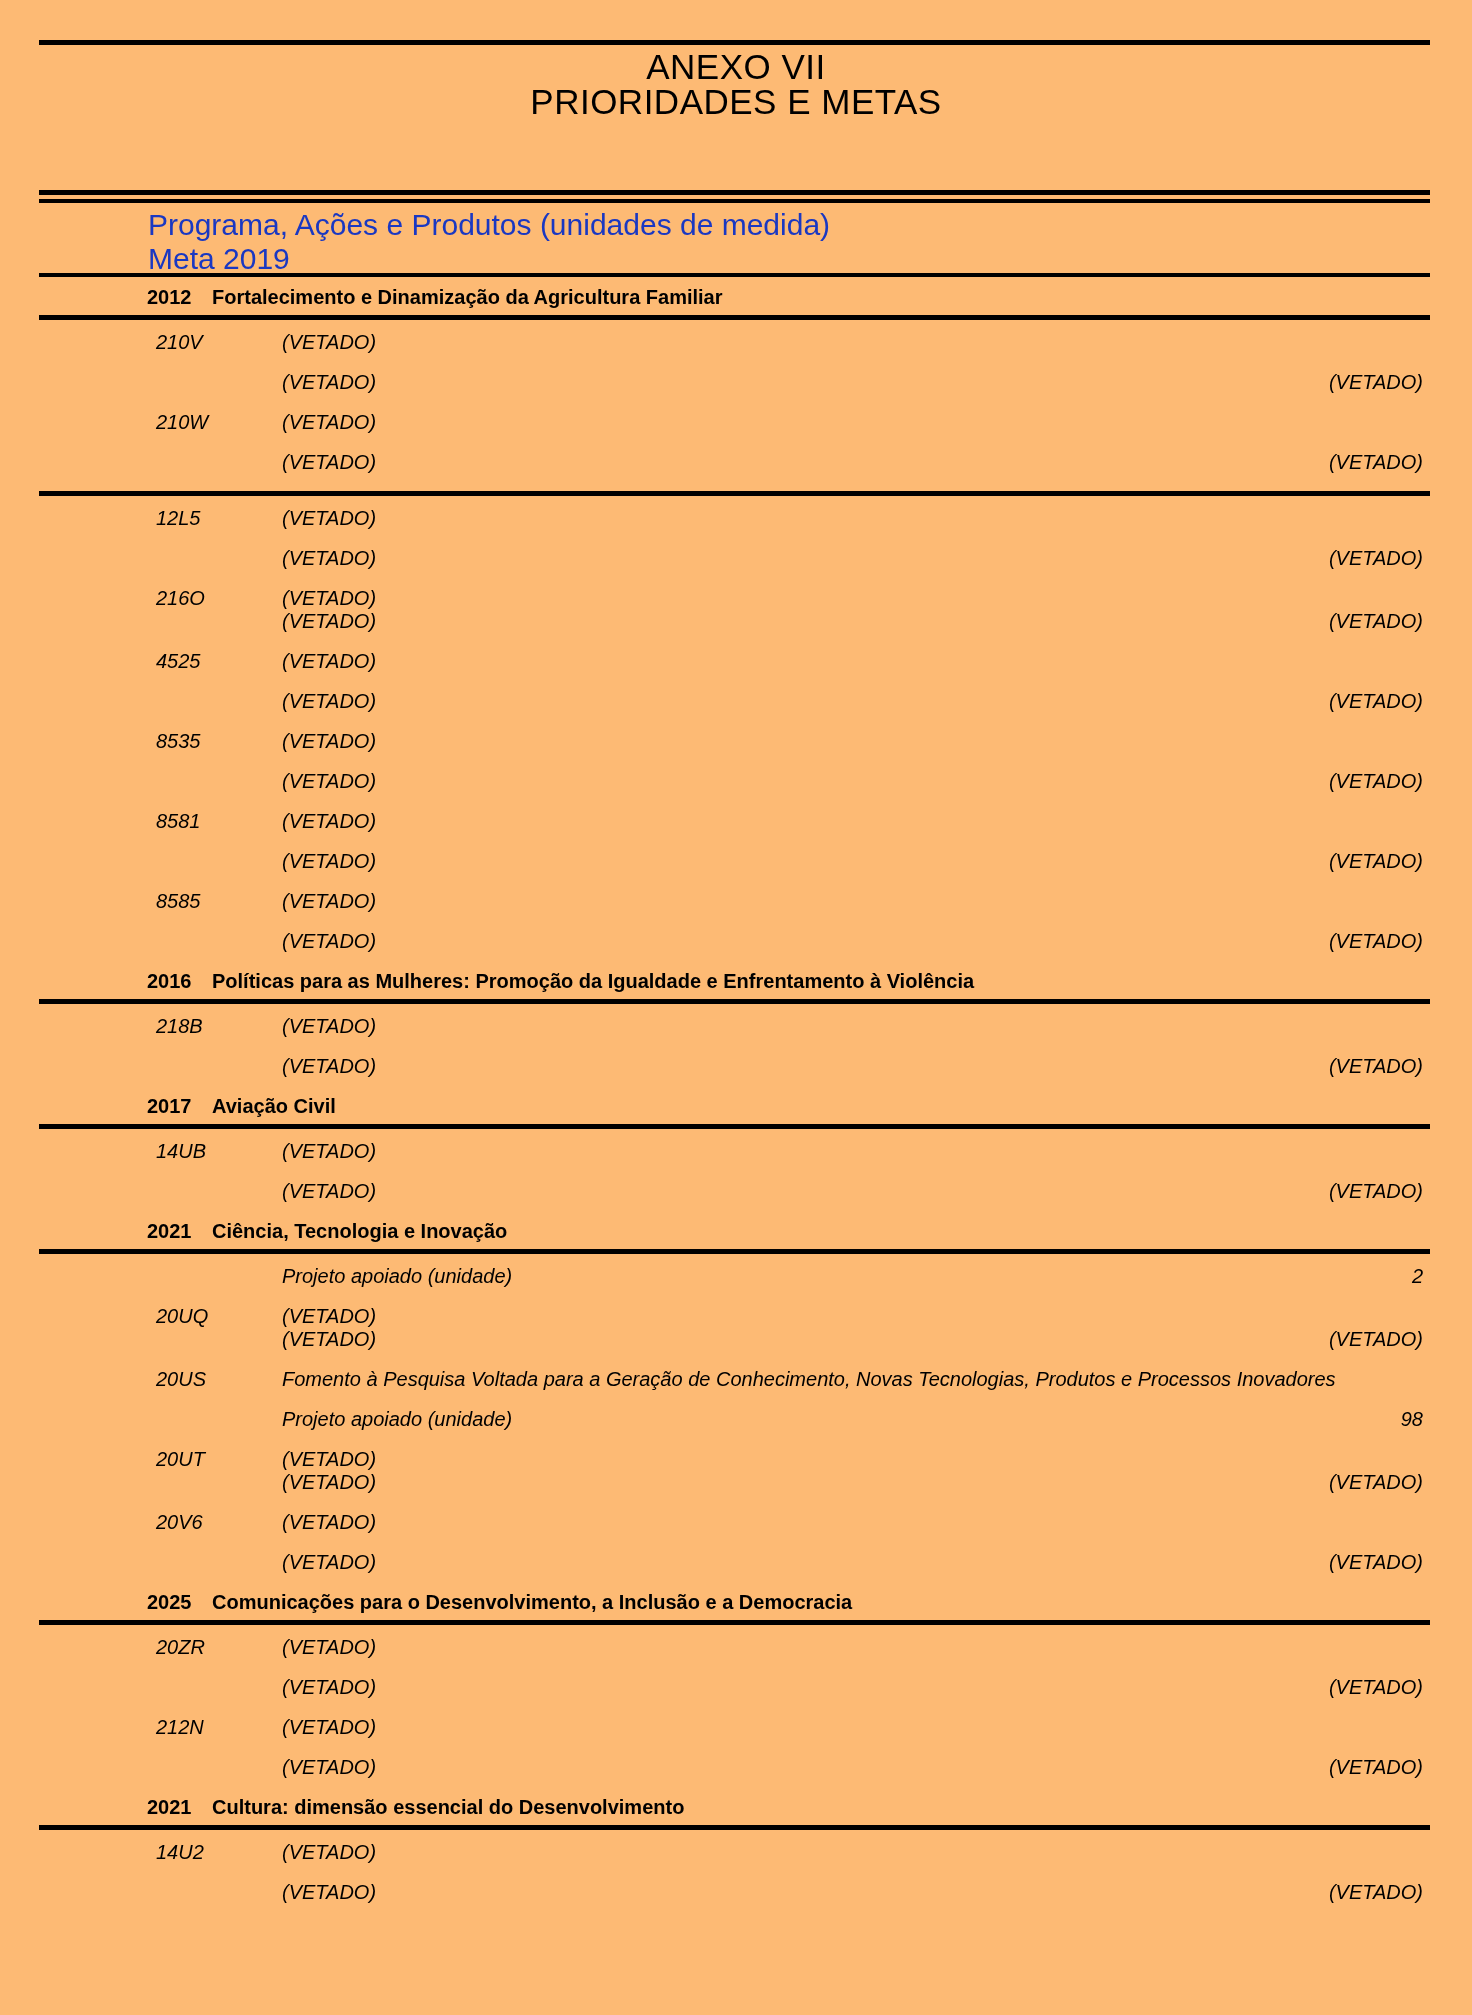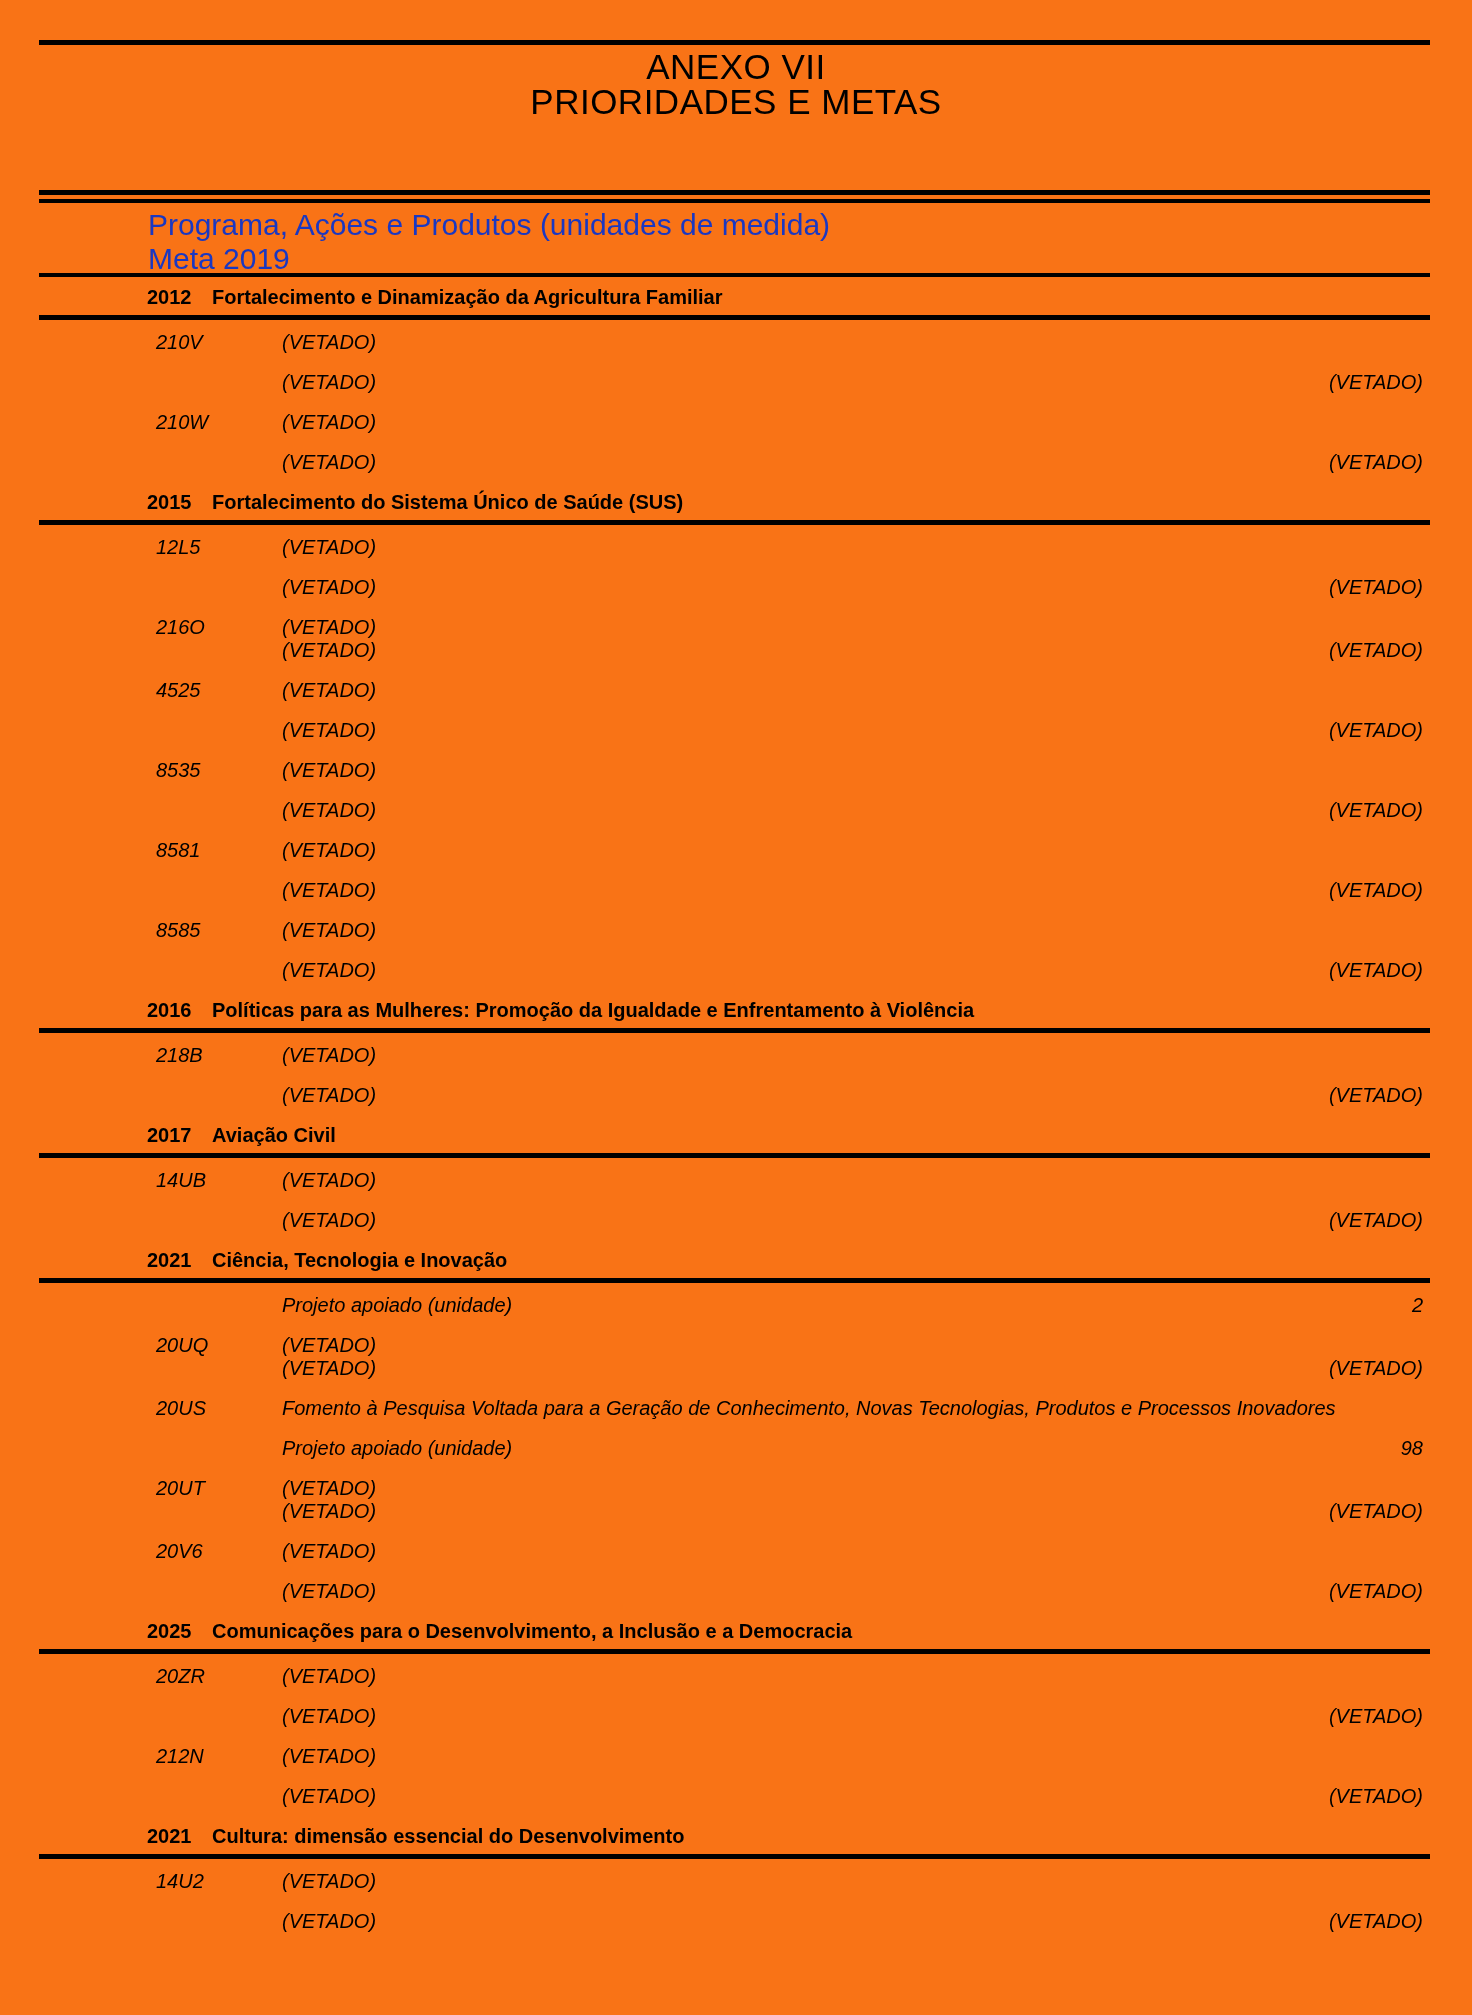--- a/index.html
+++ b/index.html
@@ -1,19 +1,19 @@
 <!DOCTYPE html>
 <html><head>
 <meta charset="utf-8">
 <style>
   html,body { margin:0; padding:0; background:#ffffff; }
   .page {
     position:relative;
     width:1472px; height:2015px;
-    background:#f97316;
+    background:#fdba74;
     font-family:"Liberation Sans", sans-serif;
     color:#000;
     overflow:hidden;
   }
   .rule { background:#000; margin-left:39px; width:1391px; }
   .rule-top { height:5px; margin-top:40px; }
   .title-block {
     margin-top:4px;
     text-align:center;
     font-size:35px;
@@ -95,24 +95,20 @@
         <div class="action-row">
           <span class="action-code">210W</span>
           <span class="action-desc">(VETADO)</span>
         </div>
         <div class="action-row">
           <span class="action-product">(VETADO)</span>
           <span class="action-meta">(VETADO)</span>
         </div>
       </div>
       <div class="section">
-        <div class="program-row">
-          <span class="program-code">2015</span>
-          <span class="program-name">Fortalecimento do Sistema Único de Saúde (SUS)</span>
-        </div>
         <div class="rule section-rule" style="background: rgb(0, 0, 0);"></div>
         <div class="action-row">
           <span class="action-code">12L5</span>
           <span class="action-desc">(VETADO)</span>
         </div>
         <div class="action-row">
           <span class="action-product">(VETADO)</span>
           <span class="action-meta">(VETADO)</span>
         </div>
         <div class="action-row compact">

